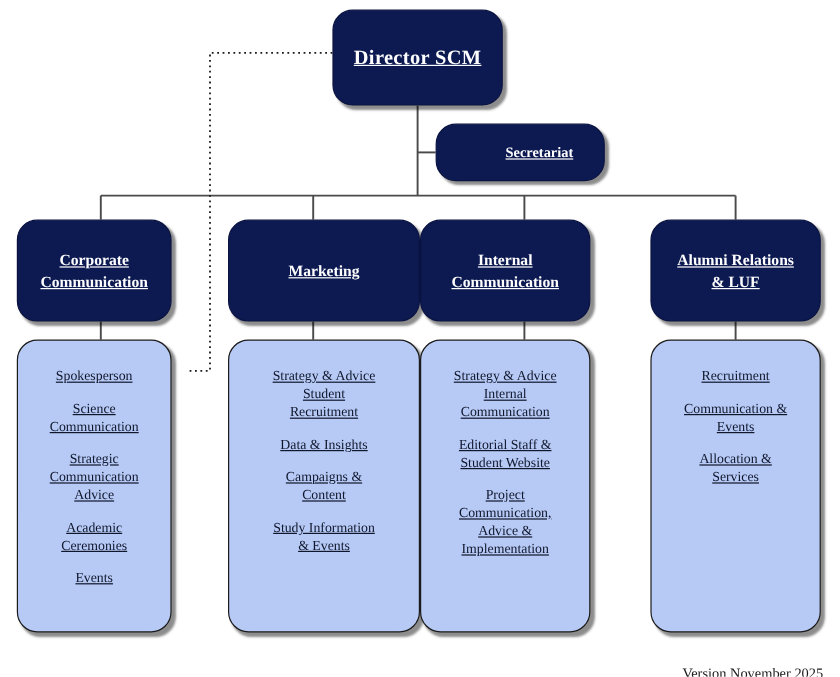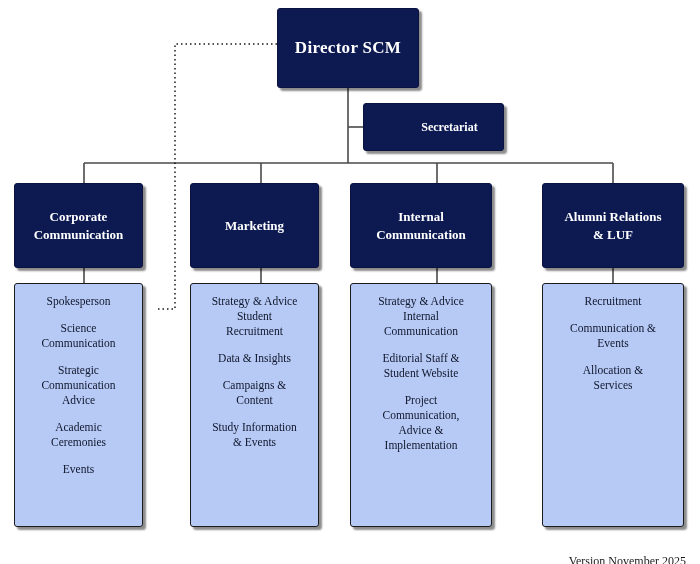--- a/index.html
+++ b/index.html
@@ -30,26 +30,27 @@
     width: 700px;
     height: 564px;
     z-index: 1;
   }
 
   
   .node {
     position: absolute;
     z-index: 2;
     box-sizing: border-box;
-    border-radius: 3px;
+    border-radius: 17px;
     display: flex;
     align-items: center;
     justify-content: center;
     text-align: center;
     box-shadow: 3px 3px 2px rgba(0,0,0,0.45);
+    text-decoration: underline;
   }
 
   .node.navy {
     background: #0d1a52;
     border: 1px solid #0a1340;
     color: #ffffff;
     font-weight: bold;
   }
 
   .node.light {
@@ -89,27 +90,27 @@
 
   .dept-body {
     top: 283px;
     height: 244px;
     padding: 10px 8px 8px 8px;
     font-size: 11.5px;
     line-height: 1.3;
   }
 
   .col-1 { left: 14px;  width: 129px; }
-  .col-2 { left: 190px; width: 129px; }
+  .col-2 { left: 190px; width: 160px; }
   .col-3 { left: 350px; width: 142px; }
   .col-4 { left: 542px; width: 142px; }
 
   .item-list {
     list-style: none;
-    margin: 0;
+    margin: 13px;
     padding: 0;
     width: 100%;
   }
   .item-list li {
     margin: 0 0 12px 0;
     padding: 0;
     text-align: center;
     white-space: pre-line;
   }
   .item-list li:last-child { margin-bottom: 0; }

